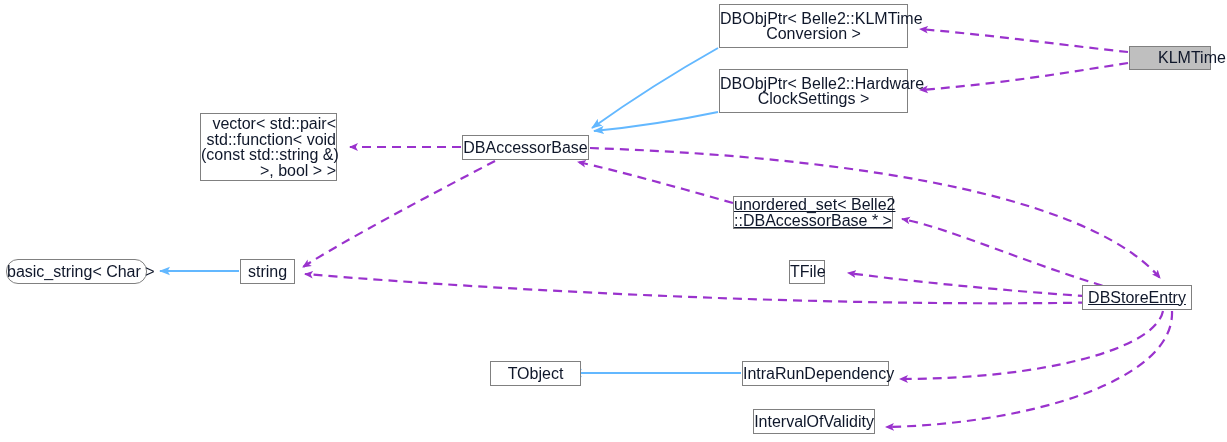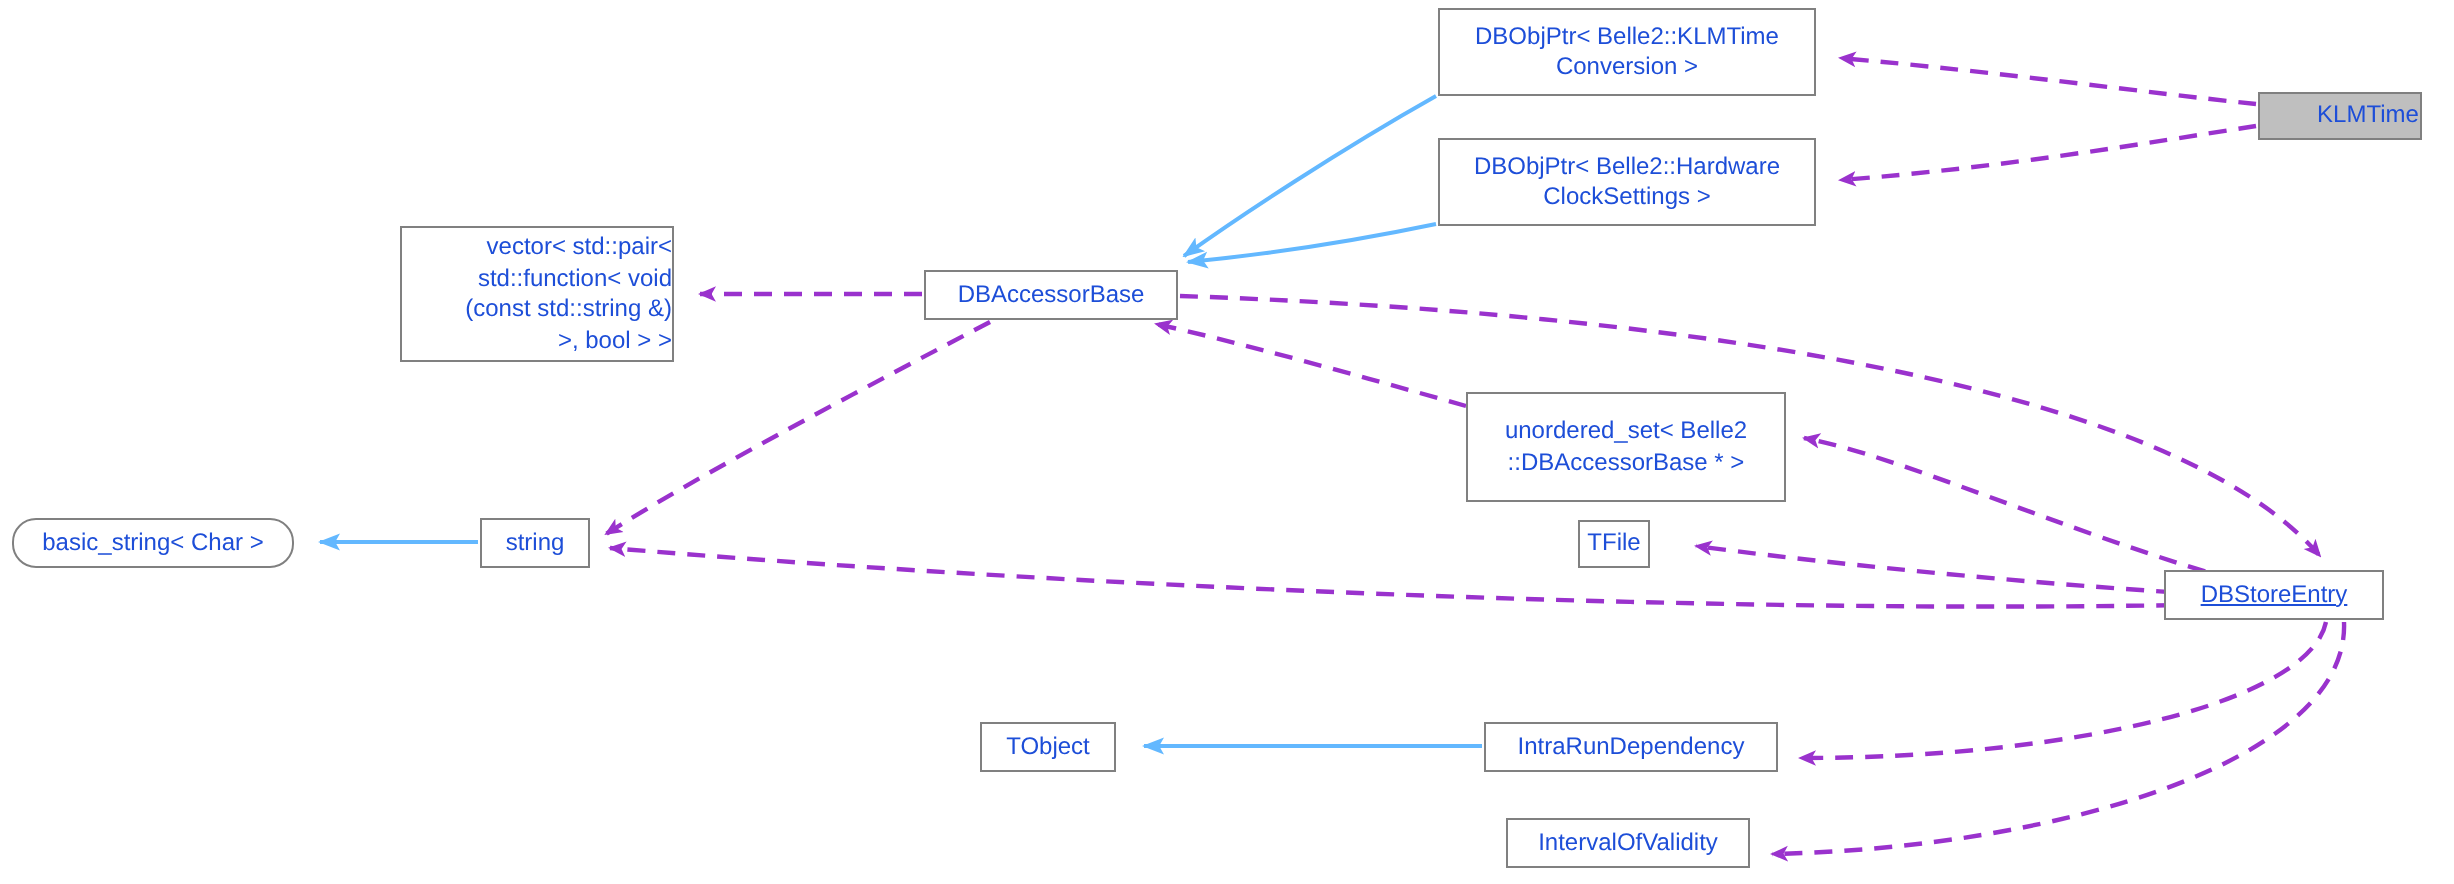--- a/index.html
+++ b/index.html
@@ -14,22 +14,22 @@
   #edge-layer{position:absolute;left:0;top:0;width:1227px;height:442px;}
   .node{
     position:absolute;
     box-sizing:border-box;
     background:#ffffff;
     border:1px solid #808080;
     display:flex;
     align-items:center;
     justify-content:center;
     text-align:center;
-    color:#1d4ed8;
-    font-size:12px;
+    color:#0f172a;
+    font-size:16px;
     line-height:15.5px;
     white-space:pre;
     letter-spacing:0px;
     z-index:3;
   }
   .node.highlight{background:#bfbfbf;padding-left:28px;}
   .node .label{display:block;width:100%;}
 </style>
 </head>
 <body>
@@ -68,24 +68,24 @@
       <div class="node" style="left: 719px; top: 4px; width: 189px; height: 44px;"><span class="label">DBObjPtr&lt; Belle2::KLMTime
 Conversion &gt;</span></div>
       <div class="node highlight" style="left: 1129px; top: 46px; width: 82px; height: 24px;"><span class="label">KLMTime</span></div>
       <div class="node" style="left: 719px; top: 69px; width: 189px; height: 44px;"><span class="label">DBObjPtr&lt; Belle2::Hardware
 ClockSettings &gt;</span></div>
       <div class="node" style="left: 200px; top: 113px; width: 137px; height: 68px; text-align: right;"><span class="label">vector&lt; std::pair&lt;
 std::function&lt; void
 (const std::string &amp;)
 &gt;, bool &gt; &gt;</span></div>
       <div class="node" style="left: 462px; top: 135px; width: 127px; height: 25px;"><span class="label">DBAccessorBase</span></div>
-      <div class="node" style="left: 733px; top: 196px; width: 160px; height: 55px;"><span class="label">unordered_set&lt; Belle2
+      <div class="node" style="left: 733px; top: 196px; width: 160px; height: 33px; text-decoration: underline;"><span class="label">unordered_set&lt; Belle2
 ::DBAccessorBase * &gt;</span></div>
       <div class="node" style="left: 789px; top: 260px; width: 36px; height: 24px;"><span class="label">TFile</span></div>
       <div class="node" style="left: 6px; top: 259px; width: 141px; height: 25px; border-radius: 12px;"><span class="label">basic_string&lt; Char &gt;</span></div>
       <div class="node" style="left: 240px; top: 259px; width: 55px; height: 25px;"><span class="label">string</span></div>
       <div class="node" style="left: 1082px; top: 285px; width: 110px; height: 25px; text-decoration: underline;"><span class="label">DBStoreEntry</span></div>
-      <div class="node" style="left: 490px; top: 361px; width: 68px; height: 25px;"><span class="label">TObject</span></div>
+      <div class="node" style="left: 490px; top: 361px; width: 91px; height: 25px;"><span class="label">TObject</span></div>
       <div class="node" style="left: 742px; top: 361px; width: 147px; height: 25px;"><span class="label">IntraRunDependency</span></div>
       <div class="node" style="left: 753px; top: 409px; width: 122px; height: 25px;"><span class="label">IntervalOfValidity</span></div>
     </div>
 
 </div>
 
 </body></html>

